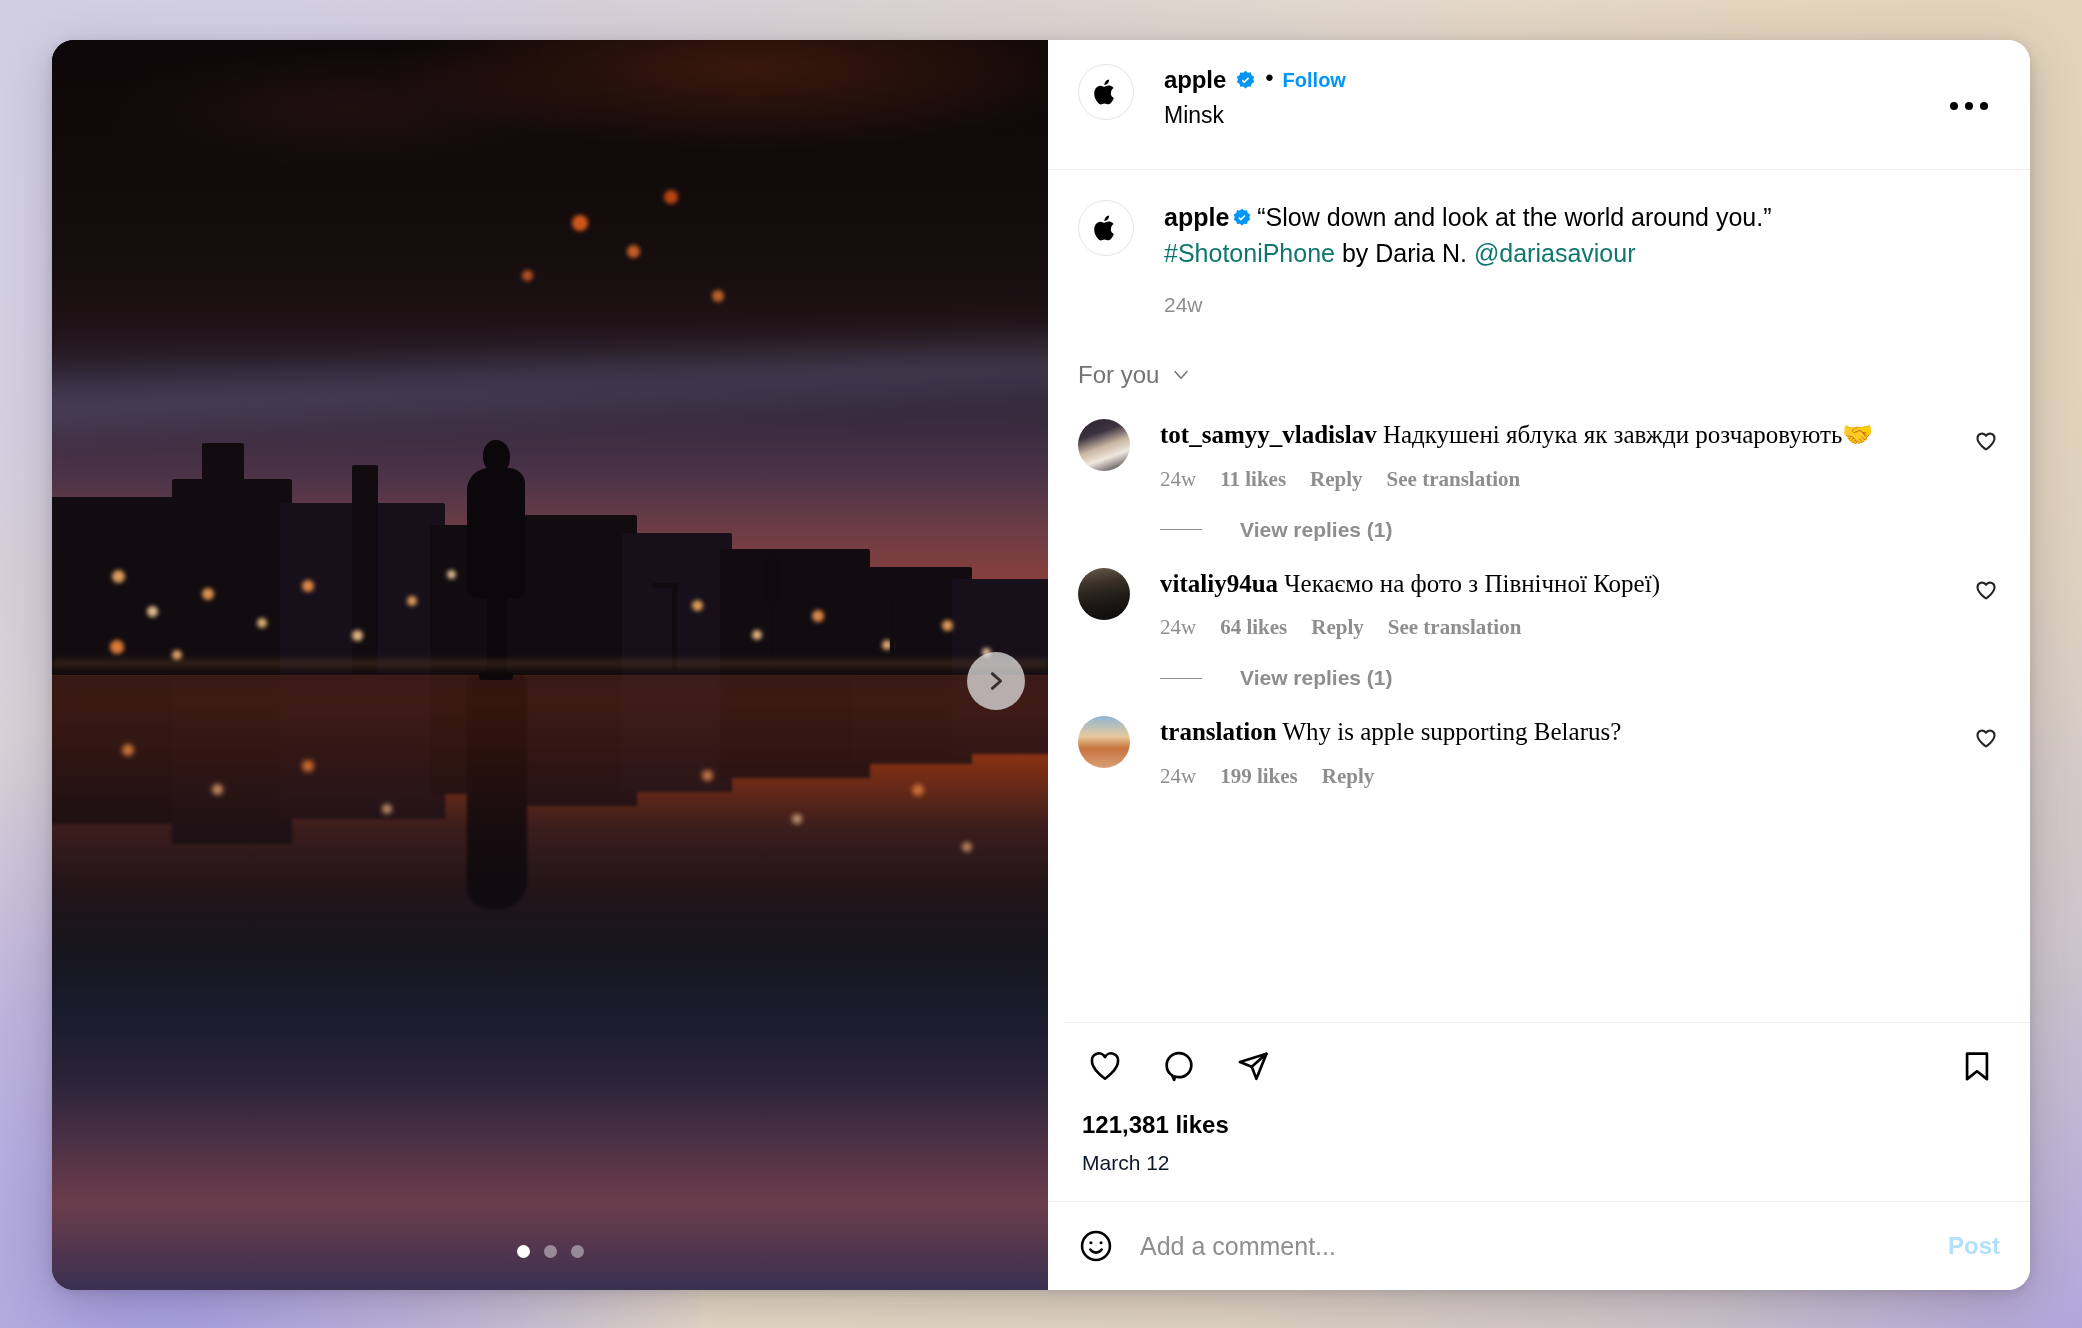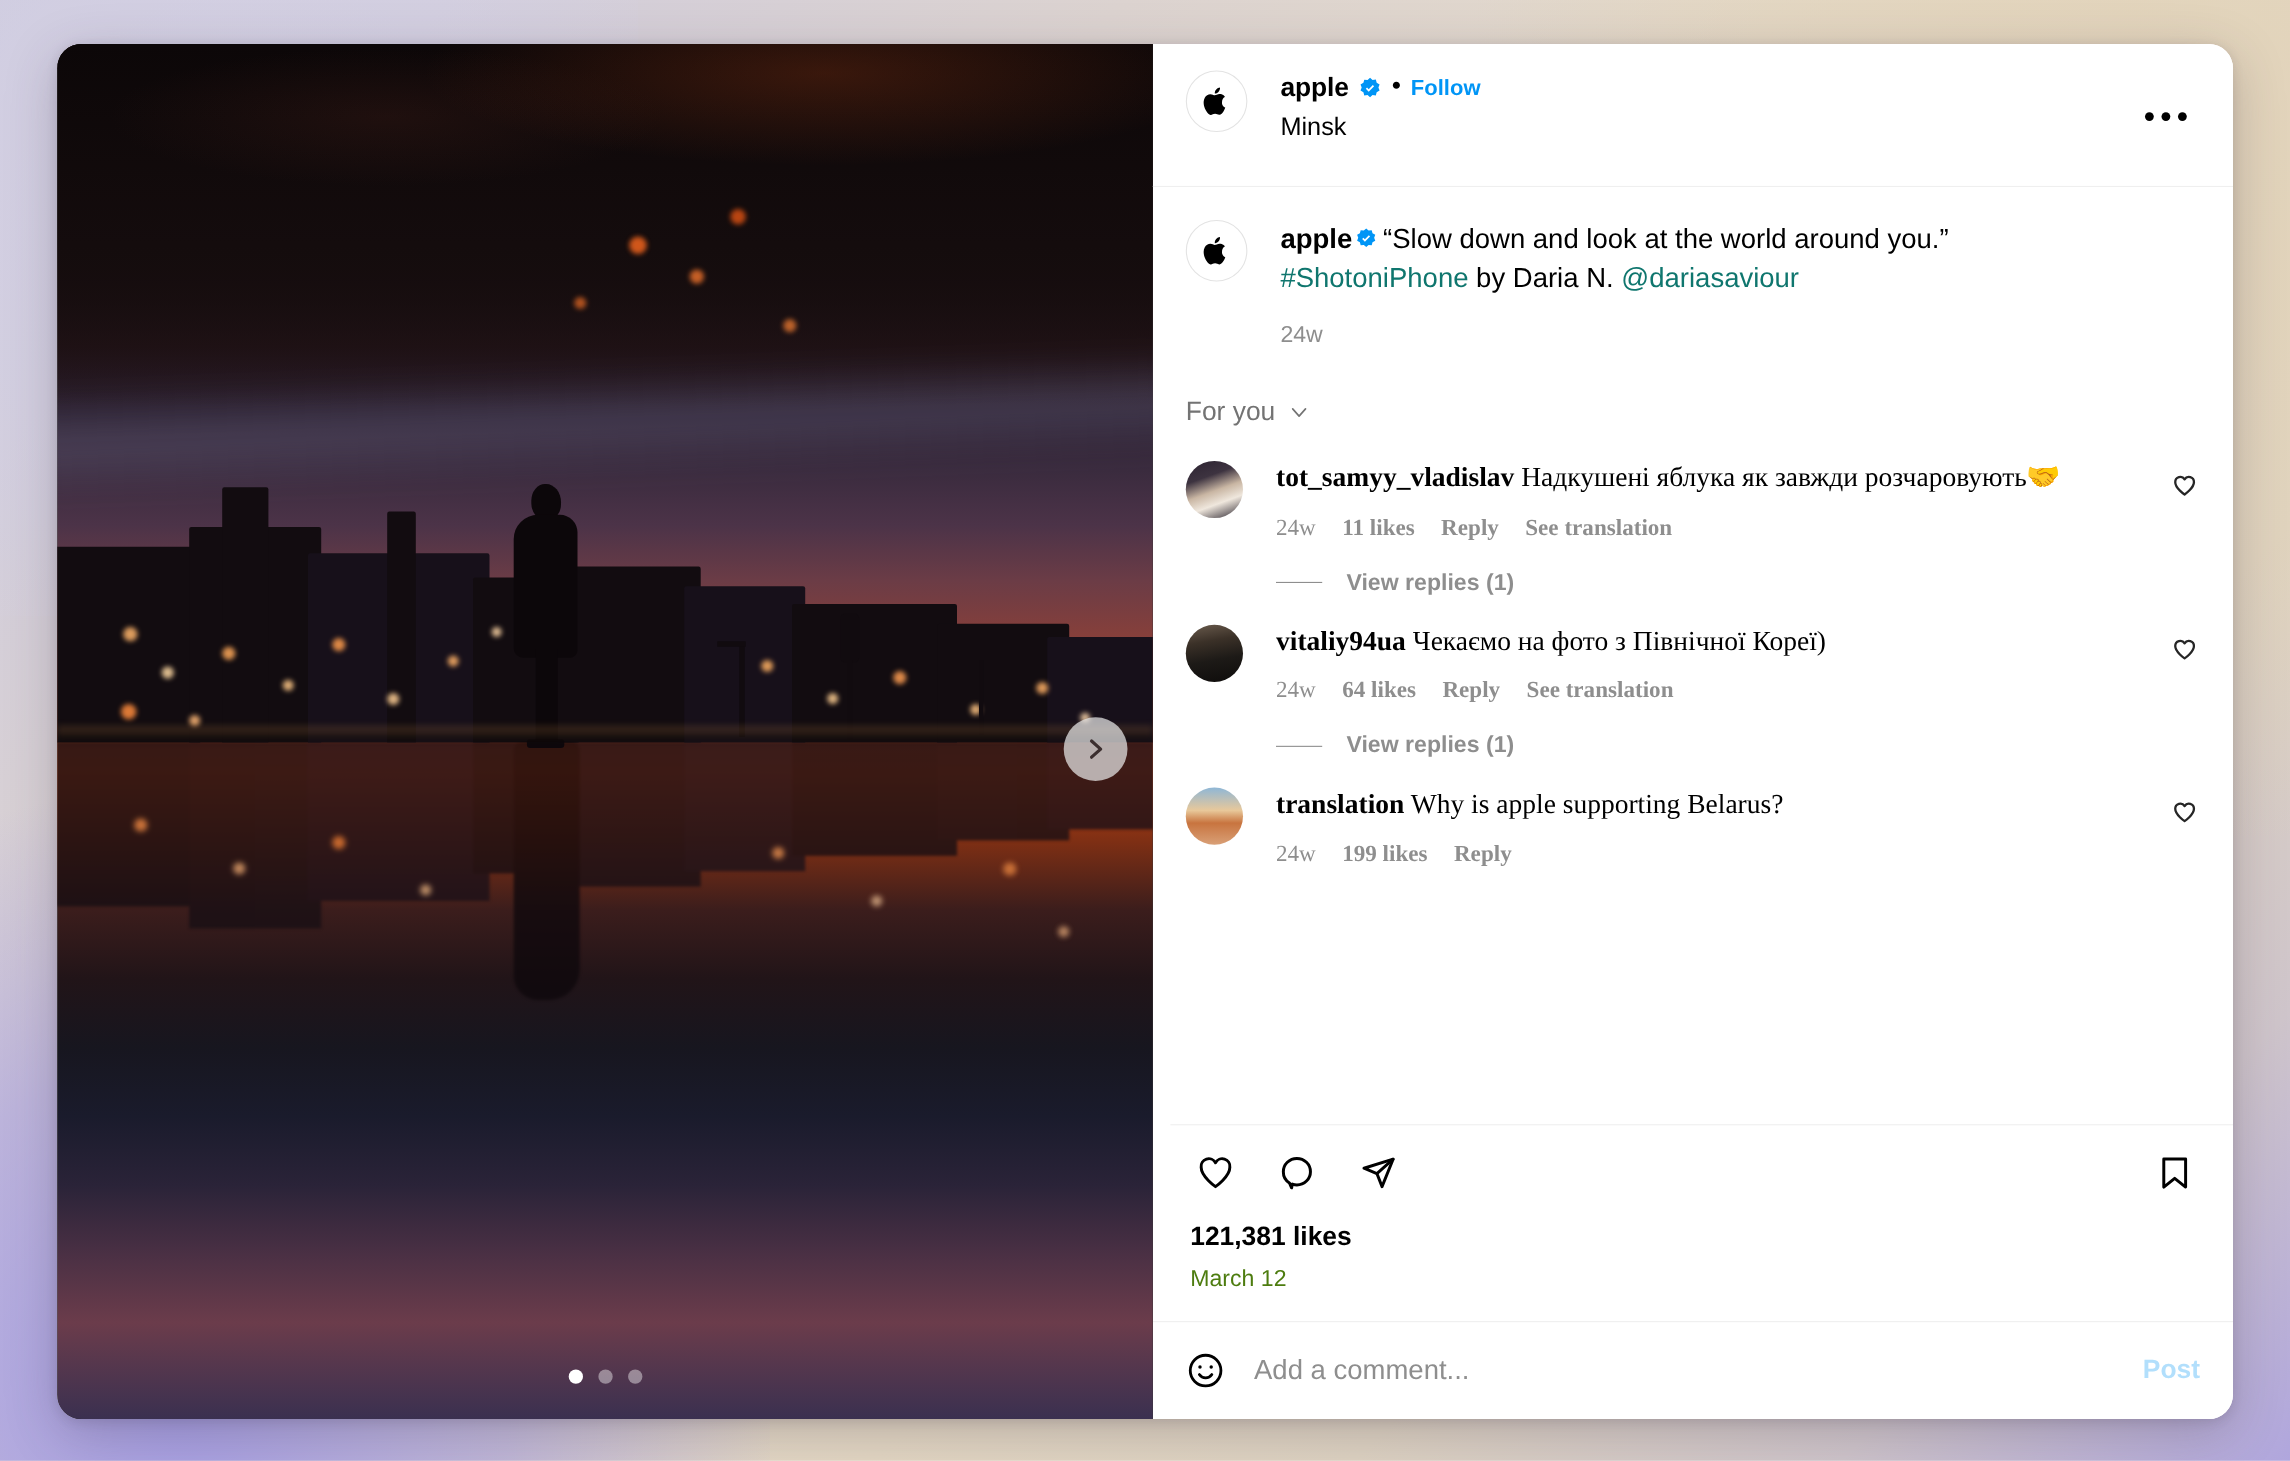--- a/index.html
+++ b/index.html
@@ -412,21 +412,21 @@
   .c-like {
     position: absolute;
     right: 32px;
     top: 30px;
     cursor: pointer;
   }
 
   .view-replies {
     display: flex;
     align-items: center;
-    gap: 22px;
+    gap: 38px;
     padding: 22px 30px 6px 112px;
     cursor: pointer;
     width: fit-content;
   }
   .vr-line {
     width: 42px;
     height: 1px;
     background: #8e8e8e;
   }
   .vr-label {
@@ -458,21 +458,21 @@
   }
   .likes-count {
     font-size: 24px;
     font-weight: 700;
     color: #000;
     margin-top: 22px;
     cursor: pointer;
   }
   .post-date {
     font-size: 21px;
-    color: #4d7c0f;
+    color: #0f172a;
     margin-top: 12px;
     padding-bottom: 22px;
   }
 
   
   .add-comment {
     border-top: 1px solid #efefef;
     display: flex;
     align-items: center;
     padding: 26px 30px;

